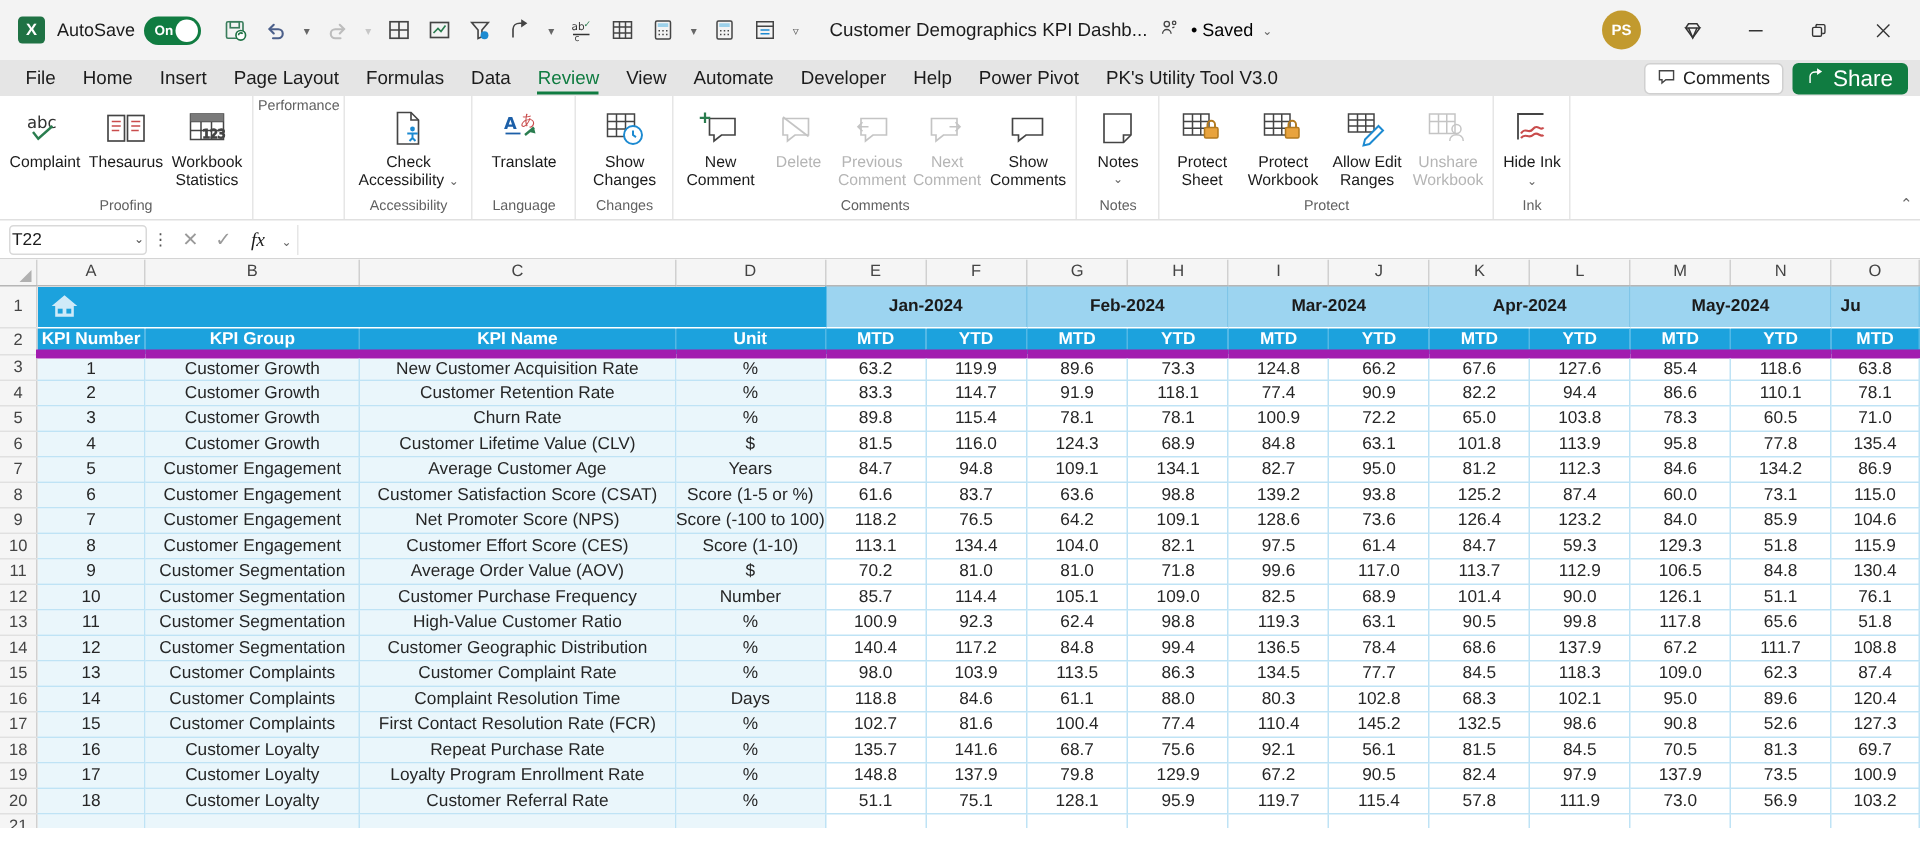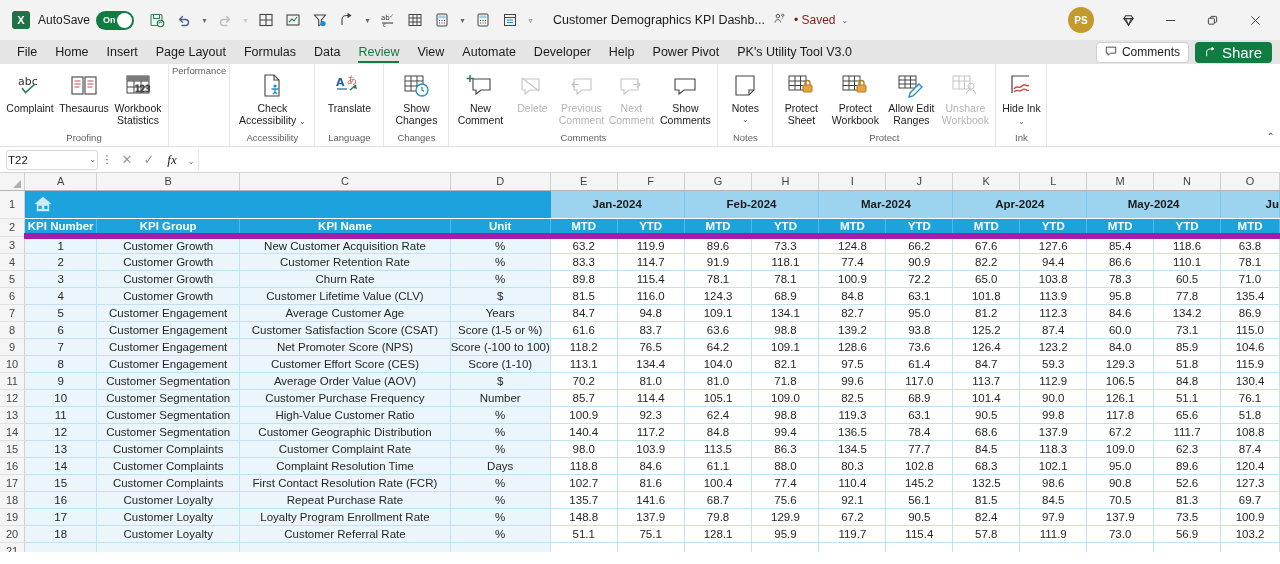--- a/index.html
+++ b/index.html
@@ -44,21 +44,21 @@
     color: #424242;
   }
   .qbtn.sm { width: 13px; }
   .qbtn svg { display: block; }
   .caret { font-size: 8px; color: #666; }
   .doc-title {
     font-size: 12.5px; color: #1b1b1b; margin-left: 16px;
     white-space: nowrap;
   }
   .title-icon { margin-left: 8px; color: #444; font-size: 12px; }
-  .saved-state { font-size: 12px; color: #7f1d1d; margin-left: 8px; white-space: nowrap; }
+  .saved-state { font-size: 12px; color: #000000; margin-left: 8px; white-space: nowrap; }
   .searchbox {
     margin-left: 18px; width: 312px; height: 26px;
     background: #ffffff; border-radius: 4px;
     display: flex; align-items: center; padding: 0 9px;
     border: 1px solid #e3e3e3;
   }
   .searchbox input {
     border: none; outline: none; font-size: 12.5px;
     color: #444; background: transparent; margin-left: 8px; width: 100%;
     font-family: "Liberation Sans", sans-serif;
@@ -700,21 +700,21 @@
             <rect x="6" y="12" width="3.6" height="3.6" fill="#1ca2dd"></rect>
             <rect x="12.4" y="12" width="3.6" height="3.6" fill="#1ca2dd"></rect>
           </svg>
         </span>
       </td>
       <td class="monthhdr" colspan="2">Jan-2024</td>
       <td class="monthhdr" colspan="2">Feb-2024</td>
       <td class="monthhdr" colspan="2">Mar-2024</td>
       <td class="monthhdr" colspan="2">Apr-2024</td>
       <td class="monthhdr" colspan="2">May-2024</td>
-      <td class="monthhdr" style="text-align:right;padding-left:6px">Ju</td>
+      <td class="monthhdr" style="text-align:left;padding-left:6px">Ju</td>
     </tr>
 
     <tr>
       <th class="rowhdr">2</th>
       <td class="subhdr">KPI Number</td>
       <td class="subhdr">KPI Group</td>
       <td class="subhdr">KPI Name</td>
       <td class="subhdr">Unit</td>
       <td class="subhdr">MTD</td>
       <td class="subhdr">YTD</td>

